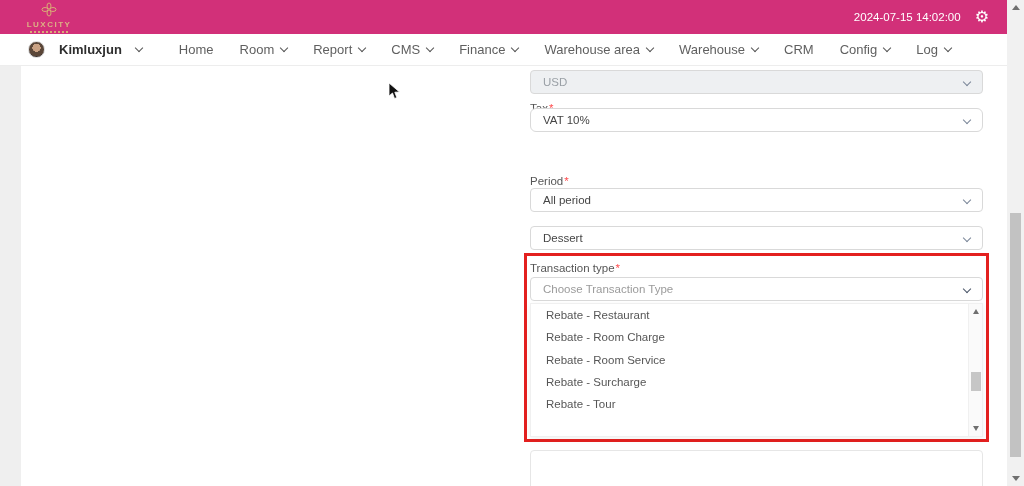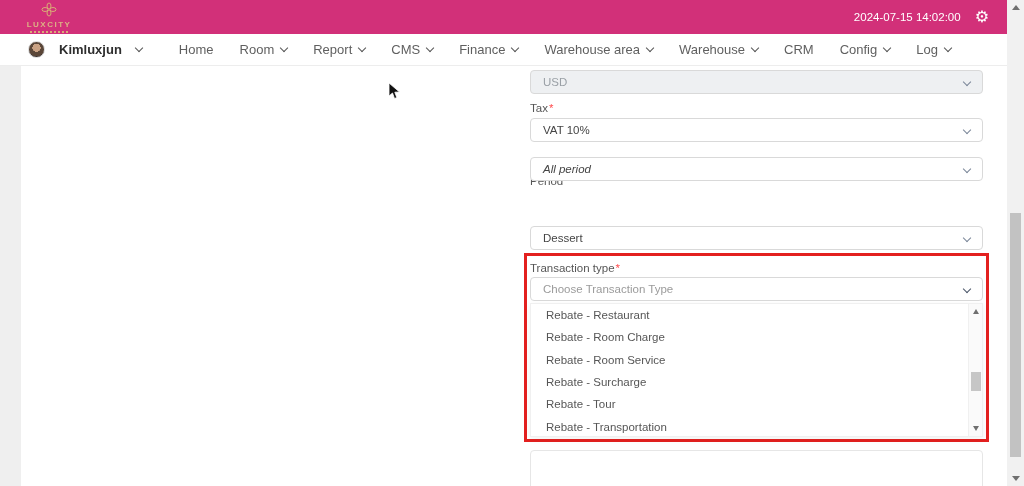--- a/index.html
+++ b/index.html
@@ -179,29 +179,29 @@
   <div class="panel">
 
     <div class="select disabled" style="top:4px;">
       <span>USD</span>
       <span class="sel-chev"></span>
     </div>
 
     <div class="field-label" style="left:509px; top:36px;">
       <span>Tax</span><span class="req">*</span>
     </div>
-    <div class="select" style="top:52px;">
+    <div class="select" style="top:42px;border-radius:6px;">
       <span>VAT 10%</span>
       <span class="sel-chev"></span>
     </div>
 
     <div class="field-label" style="left:509px; top:89px;margin-top:20px;">
       <span>Period</span><span class="req">*</span>
     </div>
-    <div class="select" style="top:91px;font-style:italic;">
+    <div class="select" style="top:122px;">
       <span>All period</span>
       <span class="sel-chev"></span>
     </div>
 
     <div class="field-label" style="left:509px; top:142px;margin-top:22px;">
       <span>Group</span><span class="req">*</span>
     </div>
     <div class="select" style="top:160px;">
       <span>Dessert</span>
       <span class="sel-chev"></span>
@@ -216,21 +216,20 @@
       <span class="placeholder">Choose Transaction Type</span>
       <span class="sel-chev" style="border-color:#4a5568;"></span>
     </div>
 
     <div class="dropdown">
       <div class="option">Rebate - Restaurant</div>
       <div class="option">Rebate - Room Charge</div>
       <div class="option">Rebate - Room Service</div>
       <div class="option">Rebate - Surcharge</div>
       <div class="option">Rebate - Tour</div>
-      <div class="option">Rebate - Transportation</div>
       <div class="dd-scroll">
         <span class="tri-up"></span>
         <span class="dd-thumb"></span>
         <span class="tri-down"></span>
       </div>
     </div>
 
     <div class="bottom-box"></div>
   </div>
 </div>

